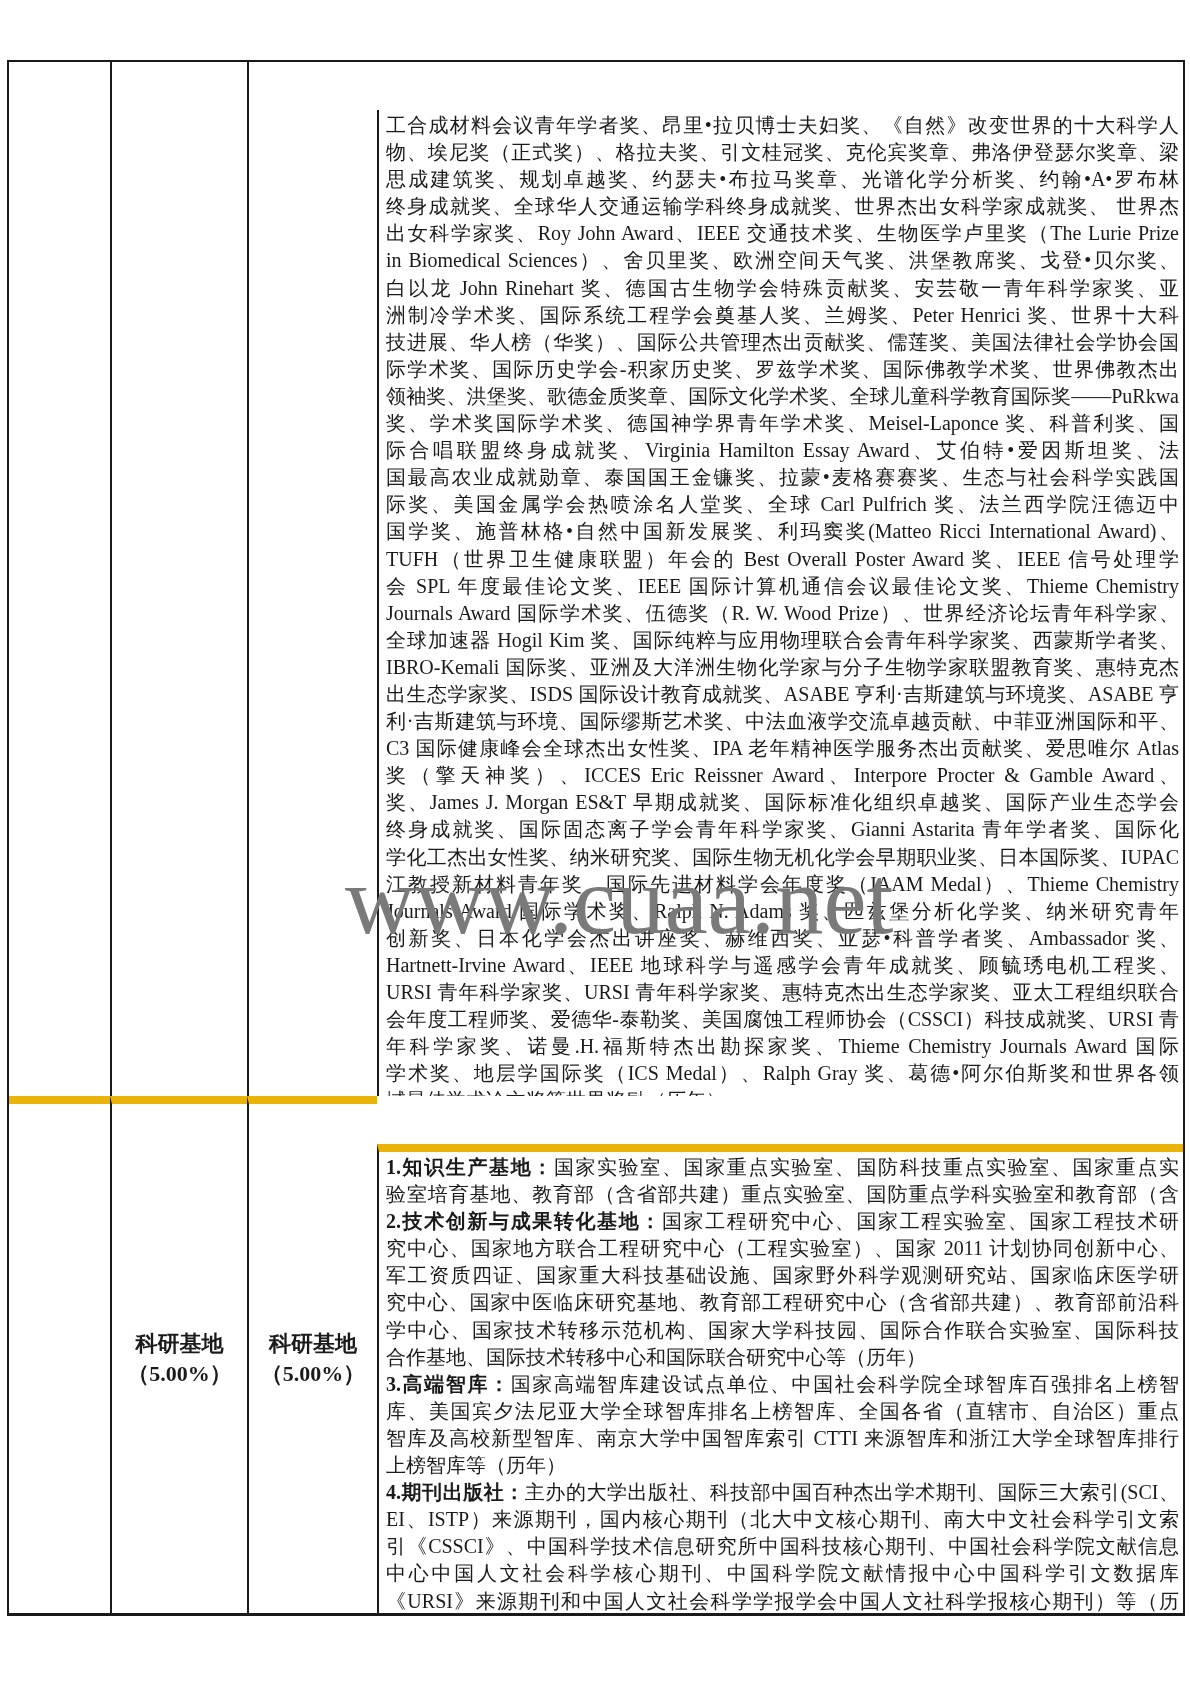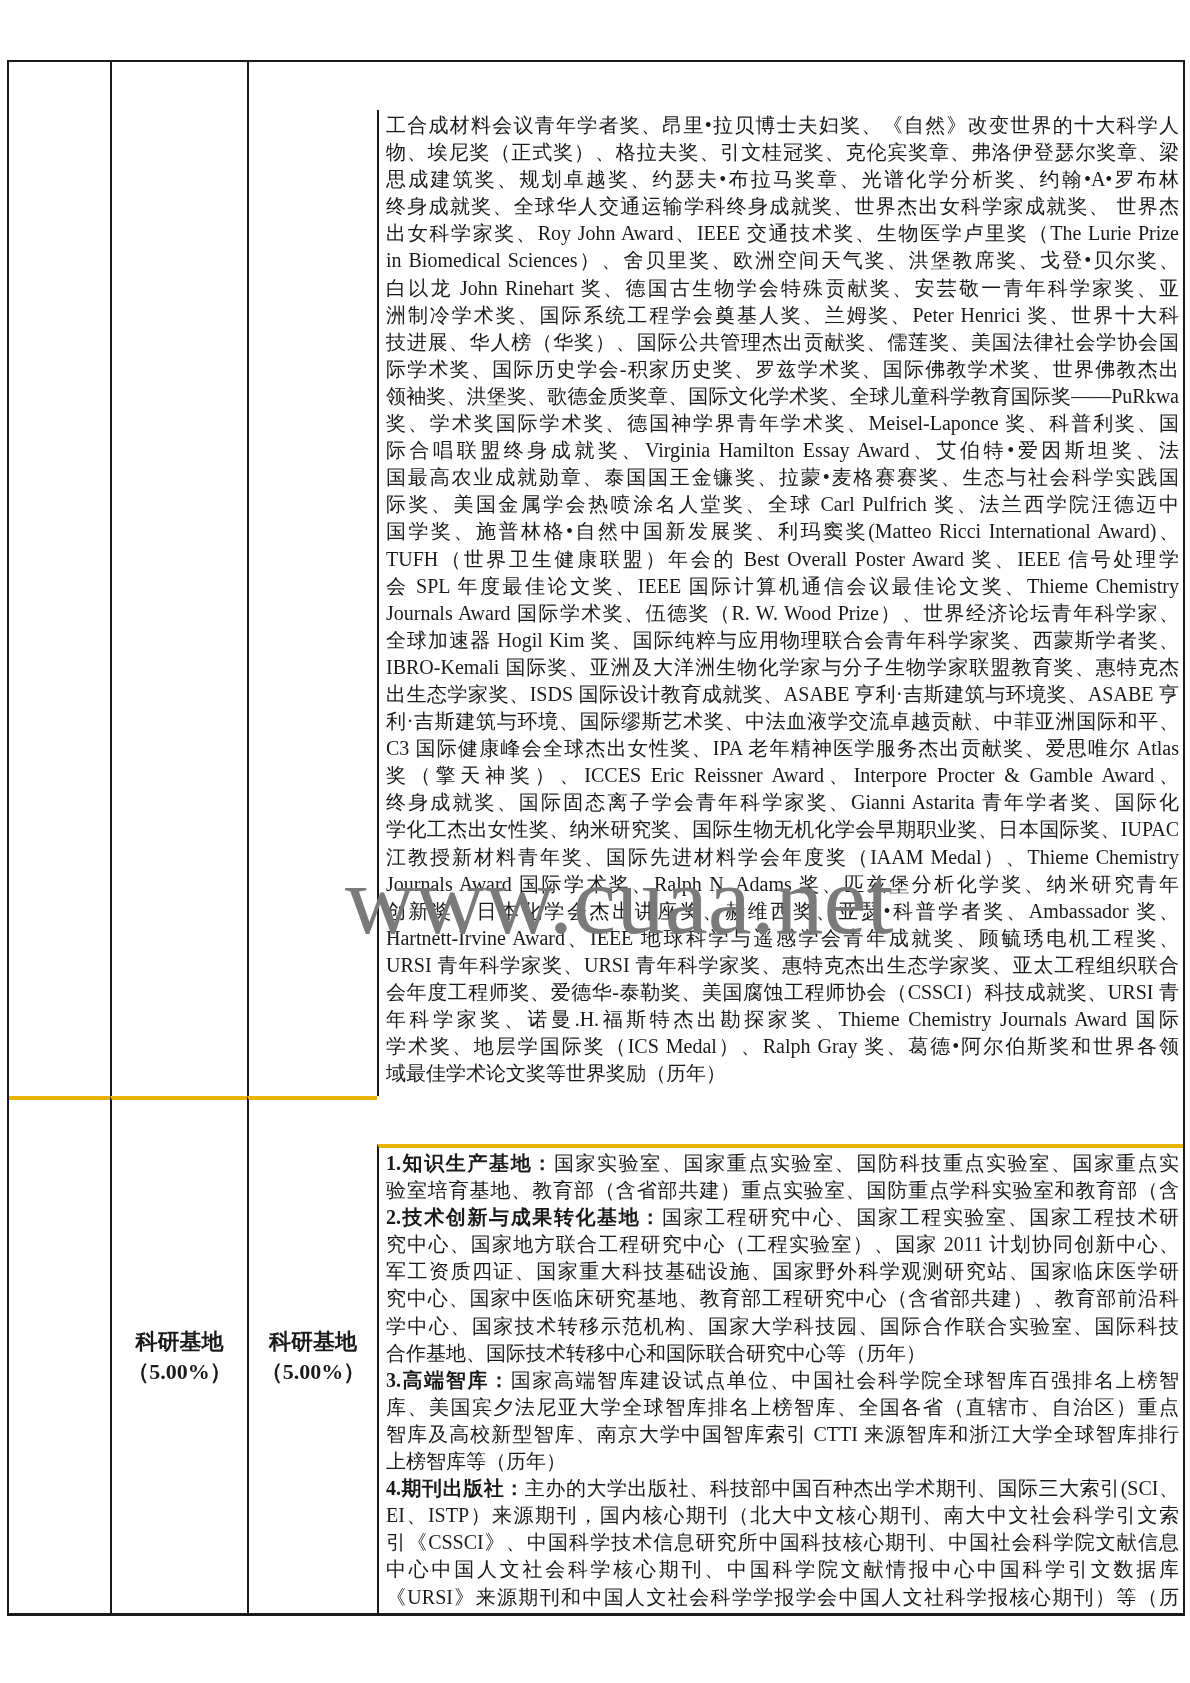--- a/index.html
+++ b/index.html
@@ -11,21 +11,21 @@
     position:absolute;left:7px;top:60px;
     width:1174px;height:1551px;
     border:2px solid #1a1a1a;border-bottom-width:3px;
     display:grid;
     grid-template-columns:101px 137px 130px 806px;
     grid-template-rows:1034px 517px;
     box-sizing:content-box;
   }
   .cell{box-sizing:border-box;overflow:hidden;}
   .bl{border-left:2px solid #1a1a1a;}
-  .bt{border-top:4px solid #eab308;}
+  .bt{border-top:8px solid #eab308;}
   .text-cell{
     padding:2px 4px 8px 7px;
     font-size:20px;line-height:27.1px;margin-top:48px;
   }
   .jl{text-align:justify;text-align-last:justify;}
   .jl.end{text-align-last:left;}
   .bold{font-weight:bold;}
   .cat-cell{
     display:flex;flex-direction:column;align-items:center;justify-content:center;
     font-size:22px;line-height:30px;font-weight:bold;text-align:center;
@@ -67,20 +67,21 @@
           <div class="jl">国学奖、施普林格•自然中国新发展奖、利玛窦奖(Matteo Ricci International Award)、</div>
           <div class="jl">TUFH（世界卫生健康联盟）年会的 Best Overall Poster Award 奖、IEEE 信号处理学</div>
           <div class="jl">会 SPL 年度最佳论文奖、IEEE 国际计算机通信会议最佳论文奖、Thieme Chemistry</div>
           <div class="jl">Journals Award 国际学术奖、伍德奖（R. W. Wood Prize）、世界经济论坛青年科学家、</div>
           <div class="jl">全球加速器 Hogil Kim 奖、国际纯粹与应用物理联合会青年科学家奖、西蒙斯学者奖、</div>
           <div class="jl">IBRO-Kemali 国际奖、亚洲及大洋洲生物化学家与分子生物学家联盟教育奖、惠特克杰</div>
           <div class="jl">出生态学家奖、ISDS 国际设计教育成就奖、ASABE 亨利·吉斯建筑与环境奖、ASABE 亨</div>
           <div class="jl">利·吉斯建筑与环境、国际缪斯艺术奖、中法血液学交流卓越贡献、中菲亚洲国际和平、</div>
           <div class="jl">C3 国际健康峰会全球杰出女性奖、IPA 老年精神医学服务杰出贡献奖、爱思唯尔 Atlas</div>
           <div class="jl">奖（擎天神奖）、ICCES  Eric Reissner Award、Interpore Procter &amp; Gamble Award、</div>
+          <div class="jl">奖、James J. Morgan ES&amp;T 早期成就奖、国际标准化组织卓越奖、国际产业生态学会</div>
           <div class="jl">终身成就奖、国际固态离子学会青年科学家奖、Gianni Astarita 青年学者奖、国际化</div>
           <div class="jl">学化工杰出女性奖、纳米研究奖、国际生物无机化学会早期职业奖、日本国际奖、IUPAC</div>
           <div class="jl">江教授新材料青年奖、国际先进材料学会年度奖（IAAM Medal）、Thieme Chemistry</div>
           <div class="jl">Journals Award 国际学术奖、Ralph N. Adams 奖、匹兹堡分析化学奖、纳米研究青年</div>
           <div class="jl">创新奖、日本化学会杰出讲座奖、赫维西奖、亚瑟•科普学者奖、Ambassador 奖、</div>
           <div class="jl">Hartnett-Irvine Award、IEEE 地球科学与遥感学会青年成就奖、顾毓琇电机工程奖、</div>
           <div class="jl">URSI 青年科学家奖、URSI 青年科学家奖、惠特克杰出生态学家奖、亚太工程组织联合</div>
           <div class="jl">会年度工程师奖、爱德华-泰勒奖、美国腐蚀工程师协会（CSSCI）科技成就奖、URSI 青</div>
           <div class="jl">年科学家奖、诺曼.H.福斯特杰出勘探家奖、Thieme Chemistry Journals Award 国际</div>
           <div class="jl">学术奖、地层学国际奖（ICS Medal）、Ralph Gray 奖、葛德•阿尔伯斯奖和世界各领</div>

